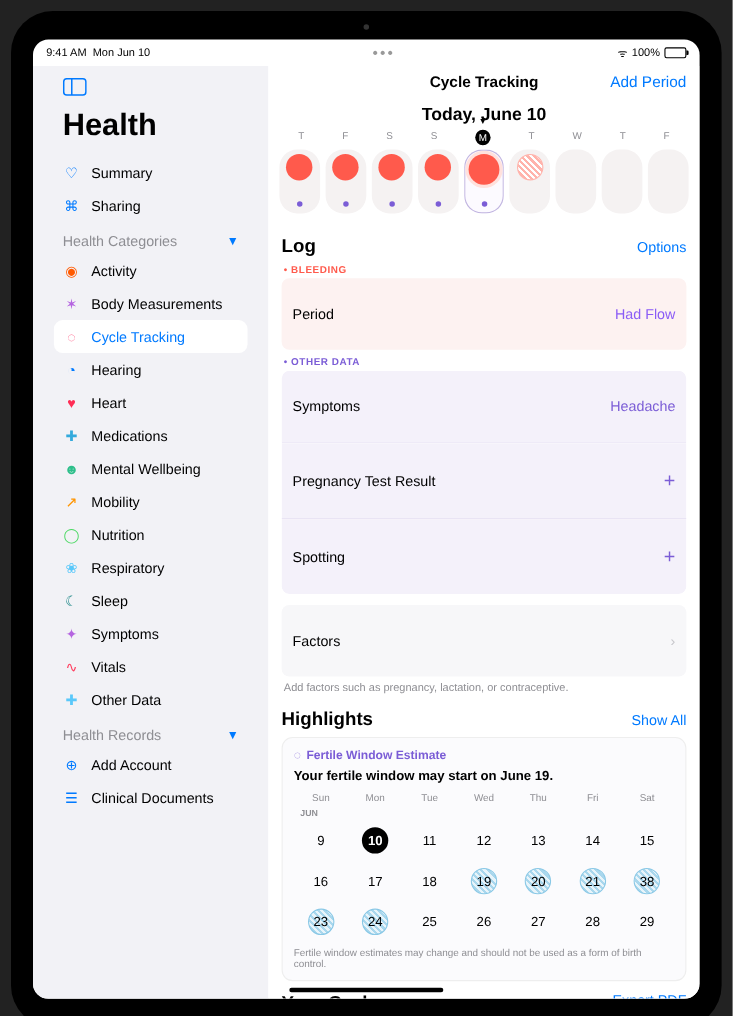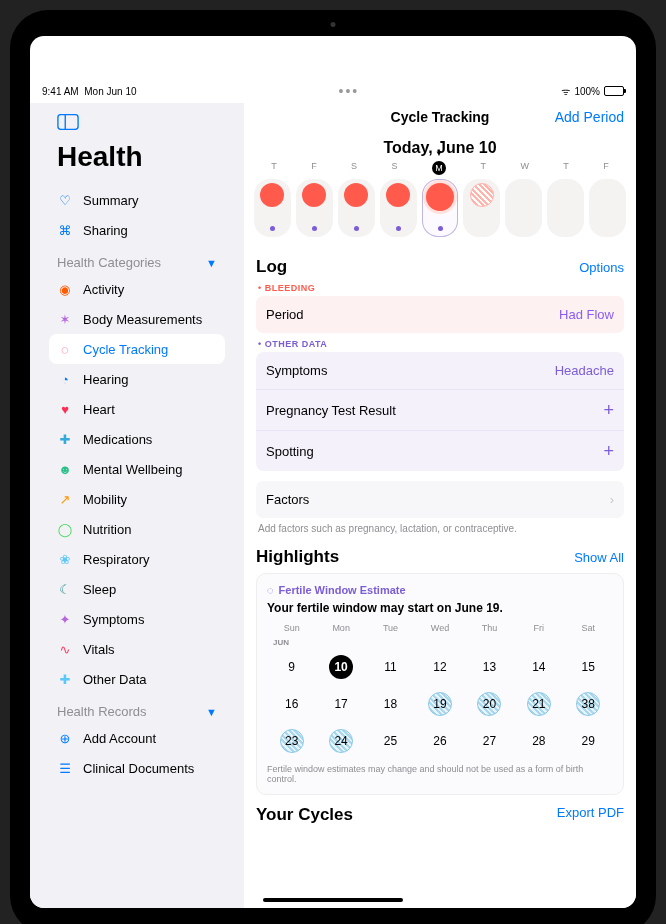--- a/index.html
+++ b/index.html
@@ -2,21 +2,21 @@
 <html><head>
 <meta charset="utf-8">
 <style>
 * { box-sizing: border-box; margin: 0; padding: 0; font-family: -apple-system, BlinkMacSystemFont, "Segoe UI", sans-serif; }
 body { background: #222; display: flex; justify-content: center; padding: 10px; }
 .ipad-frame { width: 666px; height: 924px; background: #000; border-radius: 38px; padding: 26px 20px; position: relative; }
 .screen { width: 100%; height: 100%; background: #fff; border-radius: 14px; overflow: hidden; display: flex; flex-direction: column; }
 .camera { position: absolute; top: 12px; left: 50%; transform: translateX(-50%); width: 5px; height: 5px; background: #333; border-radius: 50%; }
 .home-indicator { position: absolute; bottom: 32px; left: 50%; transform: translateX(-50%); width: 140px; height: 4px; background: #000; border-radius: 2px; z-index: 10; }
 
-.status-bar { display: flex; justify-content: space-between; align-items: center; padding: 4px 12px; font-size: 10px; font-weight: 500; color: #000; margin-top: 43px; }
+.status-bar { display: flex; justify-content: space-between; align-items: center; padding: 4px 12px; font-size: 10px; font-weight: 500; color: #000; }
 .status-mid { font-size: 14px; color: #999; letter-spacing: 2px; }
 .status-right { display: flex; align-items: center; gap: 4px; }
 .battery-icon { width: 20px; height: 10px; border: 1px solid #000; border-radius: 2px; position: relative; }
 .battery-icon::after { content: ""; position: absolute; right: -3px; top: 2px; width: 2px; height: 4px; background: #000; border-radius: 0 1px 1px 0; }
 .battery-fill { height: 100%; width: 100%; background: #000; }
 
 .content { flex: 1; display: flex; overflow: hidden; }
 .sidebar { width: 214px; background: #f2f2f6; display: flex; flex-direction: column; padding: 6px 13px; }
 .collapse-btn { width: 22px; height: 18px; margin: 4px 0 0 14px; color: #007aff; }
 .sidebar-title { font-size: 28px; font-weight: 700; padding: 10px 14px 12px; color: #000; }
@@ -46,21 +46,21 @@
 .symptom-dot { width: 5px; height: 5px; border-radius: 50%; background: #7b5dd6; }
 .symptom-dot.none { background: transparent; }
 
 .section { padding: 0 12px; margin-top: 8px; }
 .sec-head { display: flex; justify-content: space-between; align-items: baseline; margin-bottom: 4px; text-align: center; }
 .sec-title { font-size: 17px; font-weight: 700; }
 .sec-link { color: #007aff; font-size: 13px; }
 .sublabel { font-size: 9px; font-weight: 600; letter-spacing: 0.5px; margin: 6px 0 3px 2px; }
 .sublabel.red { color: #ff5a4c; }
 .sublabel.purple { color: #7b5dd6; }
-.log-row { display: flex; justify-content: space-between; align-items: center; padding: 11px 10px; border-radius: 7px; font-size: 13px; }
+.log-row { display: flex; justify-content: space-between; align-items: center; padding: 25px 10px; border-radius: 7px; font-size: 13px; }
 .log-row.pink { background: #fdf2f1; }
 .log-row.purple { background: #f4f1fa; border-bottom: 1px solid #e8e3f3; border-radius: 0; }
 .log-row.purple:first-of-type { border-radius: 7px 7px 0 0; }
 .log-row.purple:last-of-type { border-radius: 0 0 7px 7px; border-bottom: none; }
 .log-group-purple { border-radius: 7px; overflow: hidden; }
 .log-val.red { color: #8b5cf6; }
 .log-val.purple { color: #7b5dd6; }
 .log-val.plus { color: #7b5dd6; font-size: 18px; line-height: 1; }
 .log-row.white { background: #f7f7f9; margin-top: 10px; }
 .chevron-right { color: #c7c7cc; }

